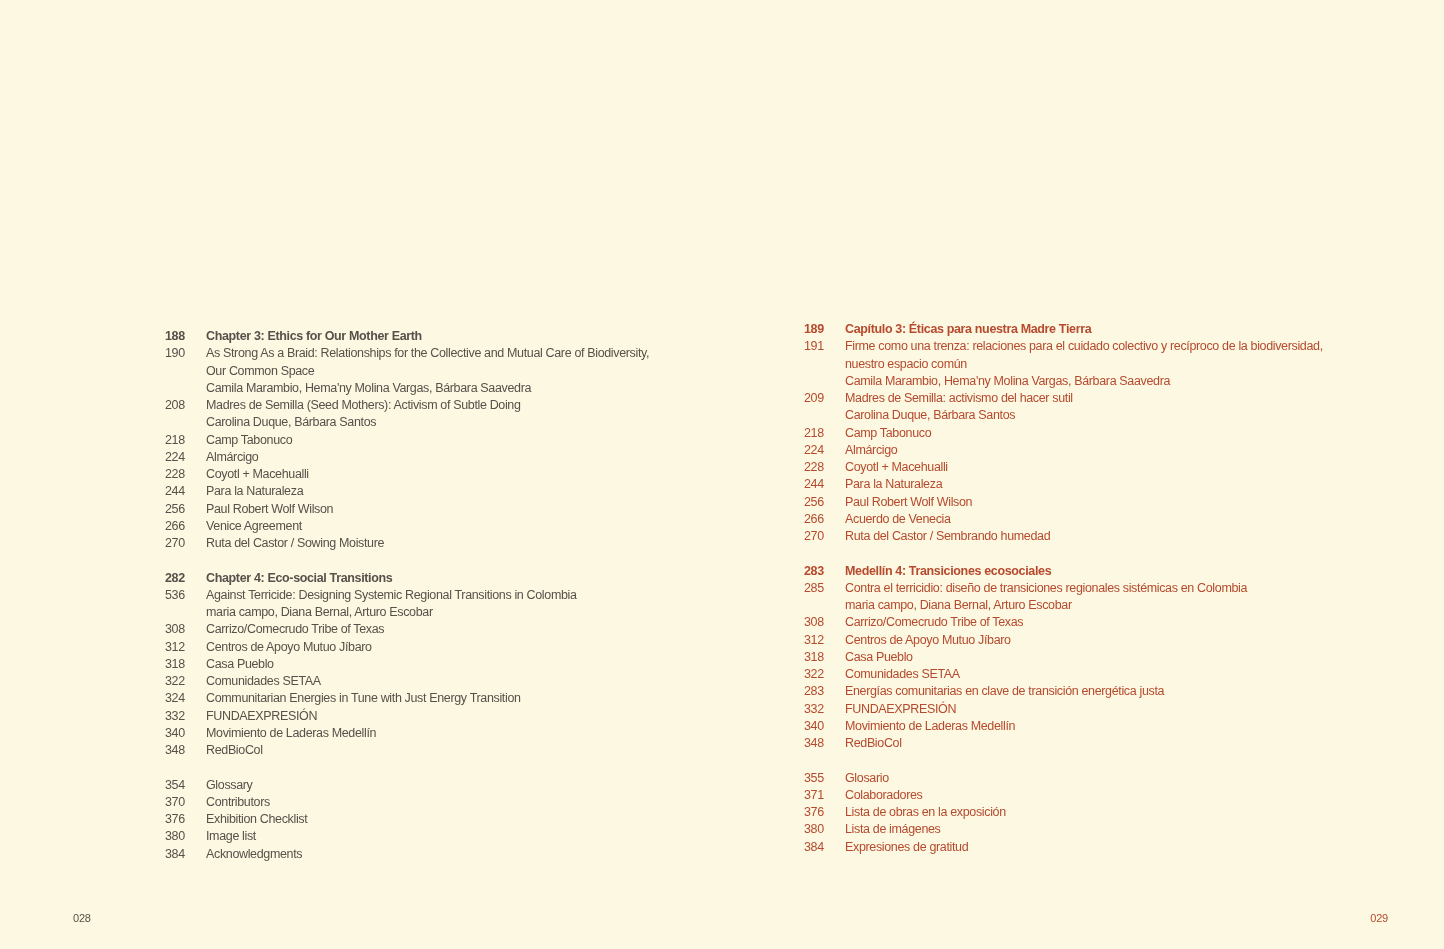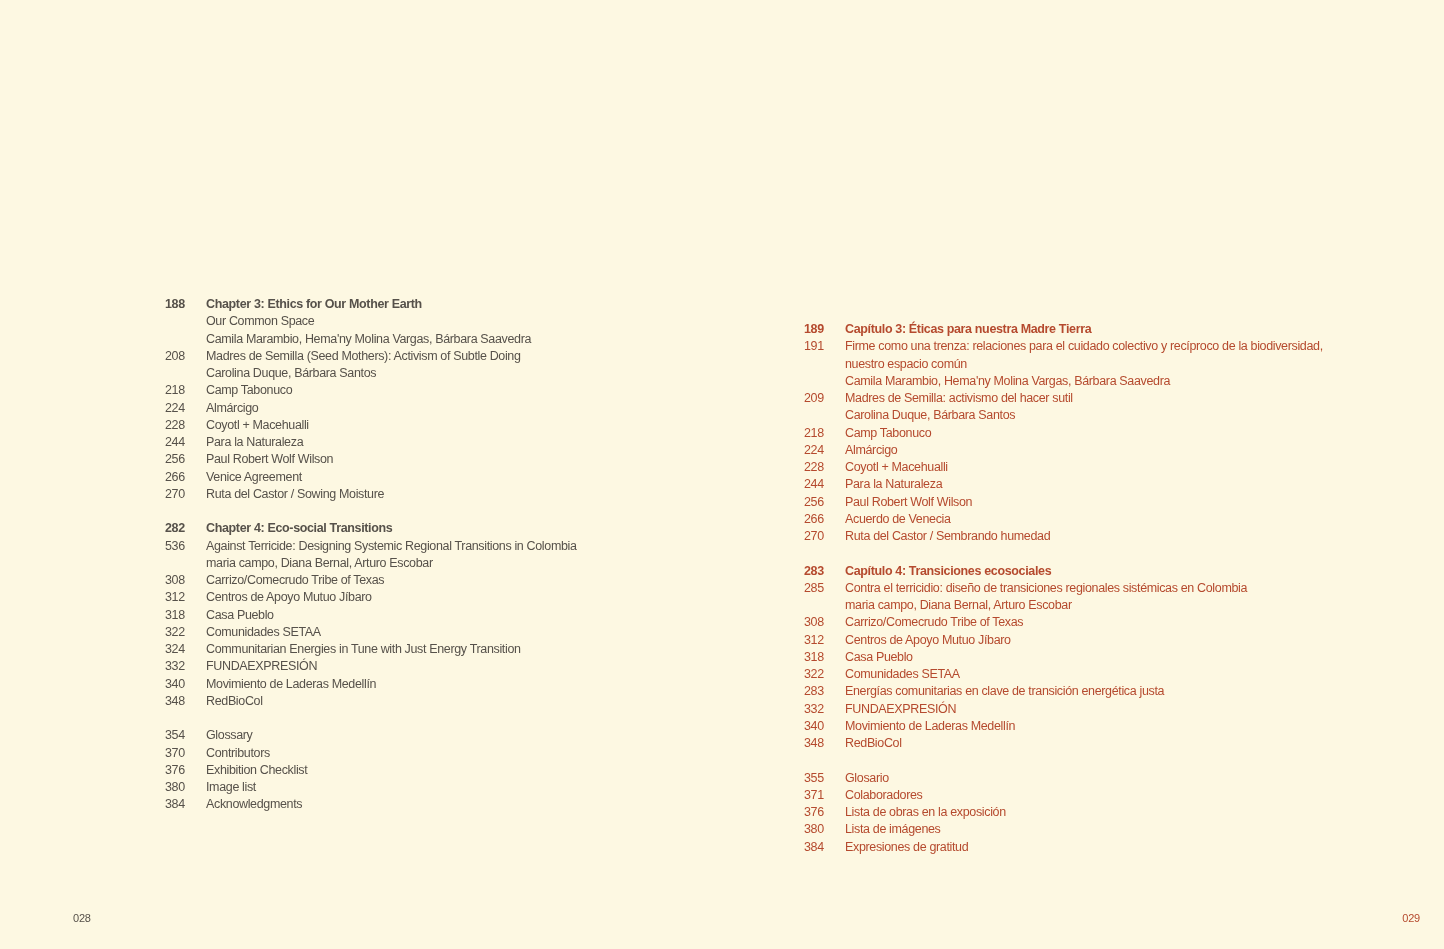--- a/index.html
+++ b/index.html
@@ -20,49 +20,53 @@
   .page-left{left:0;width:722px;color:var(--ink);}
   .page-right{left:722px;width:722px;color:var(--accent);}
   .toc{
     position:absolute;
     top:296px;
     font-size:12.5px;
     line-height:17.25px;
     letter-spacing:-0.35px;
     white-space:nowrap;
   }
-  .toc-left{left:165px;width:545px;}
+  .toc-left{left:165px;width:545px;margin-top:32px;}
   .toc-right{left:82px;width:600px;margin-top:25px;}
   .toc-section + .toc-section{margin-top:17.25px;}
   .toc-row{display:flex;}
   .toc-num{flex:0 0 41px;}
   .toc-title{flex:1;}
   .toc-row.bold{font-weight:bold;}
   .folio{
     position:absolute;
     bottom:25px;
     font-size:11px;
     letter-spacing:-0.2px;
   }
   .folio-left{left:40px;color:var(--ink);padding-left:33px;}
-  .folio-right{right:24px;color:var(--accent);}
+  .folio-right{right:56px;color:var(--accent);}
 </style>
 </head>
 <body>
 
 <div class="spread">
 
   <section class="page page-left">
     <div class="toc toc-left" id="toc-left">
         <div class="toc-section">
           <div class="toc-row bold">
             <span class="toc-num">188</span>
             <span class="toc-title">Chapter 3: Ethics for Our Mother Earth</span>
           </div>
           <div class="toc-row">
+            <span class="toc-num">190</span>
+            <span class="toc-title">As Strong As a Braid: Relationships for the Collective and Mutual Care of Biodiversity,</span>
+          </div>
+          <div class="toc-row">
             <span class="toc-num"></span>
             <span class="toc-title">Our Common Space</span>
           </div>
           <div class="toc-row">
             <span class="toc-num"></span>
             <span class="toc-title">Camila Marambio, Hema'ny Molina Vargas, Bárbara Saavedra</span>
           </div>
           <div class="toc-row">
             <span class="toc-num">208</span>
             <span class="toc-title">Madres de Semilla (Seed Mothers): Activism of Subtle Doing</span>
@@ -224,21 +228,21 @@
             <span class="toc-title">Acuerdo de Venecia</span>
           </div>
           <div class="toc-row">
             <span class="toc-num">270</span>
             <span class="toc-title">Ruta del Castor / Sembrando humedad</span>
           </div>
         </div>
         <div class="toc-section">
           <div class="toc-row bold">
             <span class="toc-num">283</span>
-            <span class="toc-title">Capítulo 4: Transiciones ecosociales</span>
+            <span class="toc-title">Medellín 4: Transiciones ecosociales</span>
           </div>
           <div class="toc-row">
             <span class="toc-num">285</span>
             <span class="toc-title">Contra el terricidio: diseño de transiciones regionales sistémicas en Colombia</span>
           </div>
           <div class="toc-row">
             <span class="toc-num"></span>
             <span class="toc-title">maria campo, Diana Bernal, Arturo Escobar</span>
           </div>
           <div class="toc-row">

